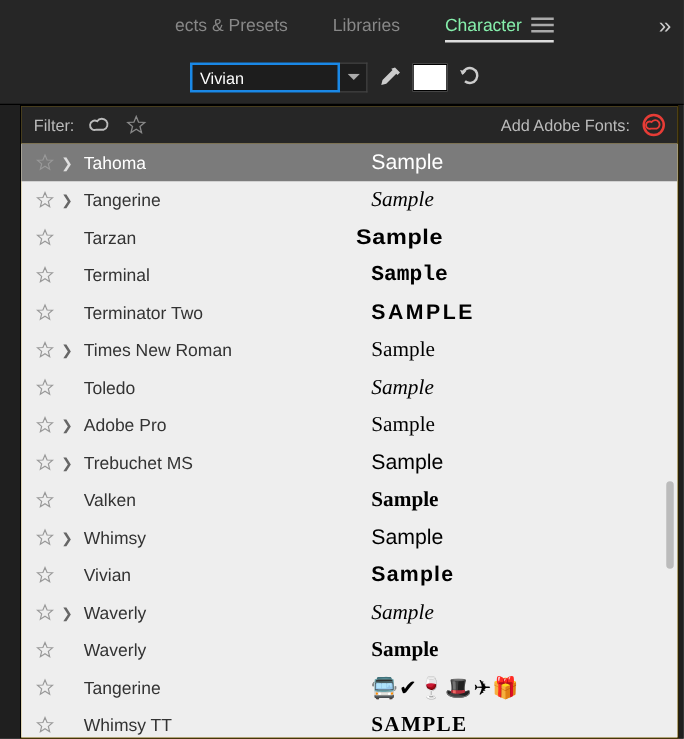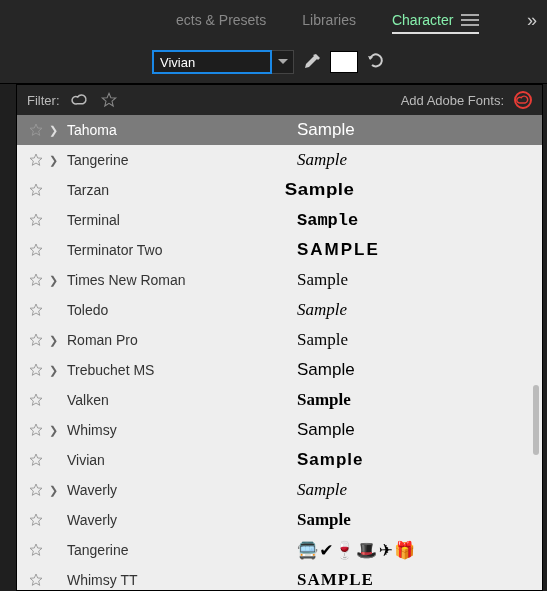--- a/index.html
+++ b/index.html
@@ -23,21 +23,20 @@
     background: #262626;
     border-bottom: 1px solid #000;
   }
   .tabs {
     display: flex;
     align-items: center;
     height: 40px;
     padding-left: 140px;
     gap: 36px;
     color: #888;
-    margin-left: 36px;
   }
   .tab {
     height: 40px;
     display: flex; align-items:center;
     cursor: pointer;
   }
   .tab.active {
     color: #86efac;
     position: relative;
   }
@@ -310,21 +309,21 @@
         <span class="fname">Toledo</span>
         <span class="sample smp-toledo">Sample</span>
       </div>
       <div class="row">
         <span class="star">
           <svg viewBox="0 0 24 24" width="16" height="16">
             <path d="M12 3 L14.5 9 L21 9.3 L16 13.6 L17.6 20 L12 16.5 L6.4 20 L8 13.6 L3 9.3 L9.5 9 Z" fill="none" stroke="#999" stroke-width="1.4"></path>
           </svg>
         </span>
         <span class="chev">❯</span>
-        <span class="fname">Roman Pro</span>
+        <span class="fname">Adobe Pro</span>
         <span class="sample smp-trajan">Sample</span>
       </div>
       <div class="row">
         <span class="star">
           <svg viewBox="0 0 24 24" width="16" height="16">
             <path d="M12 3 L14.5 9 L21 9.3 L16 13.6 L17.6 20 L12 16.5 L6.4 20 L8 13.6 L3 9.3 L9.5 9 Z" fill="none" stroke="#999" stroke-width="1.4"></path>
           </svg>
         </span>
         <span class="chev">❯</span>
         <span class="fname">Trebuchet MS</span>

